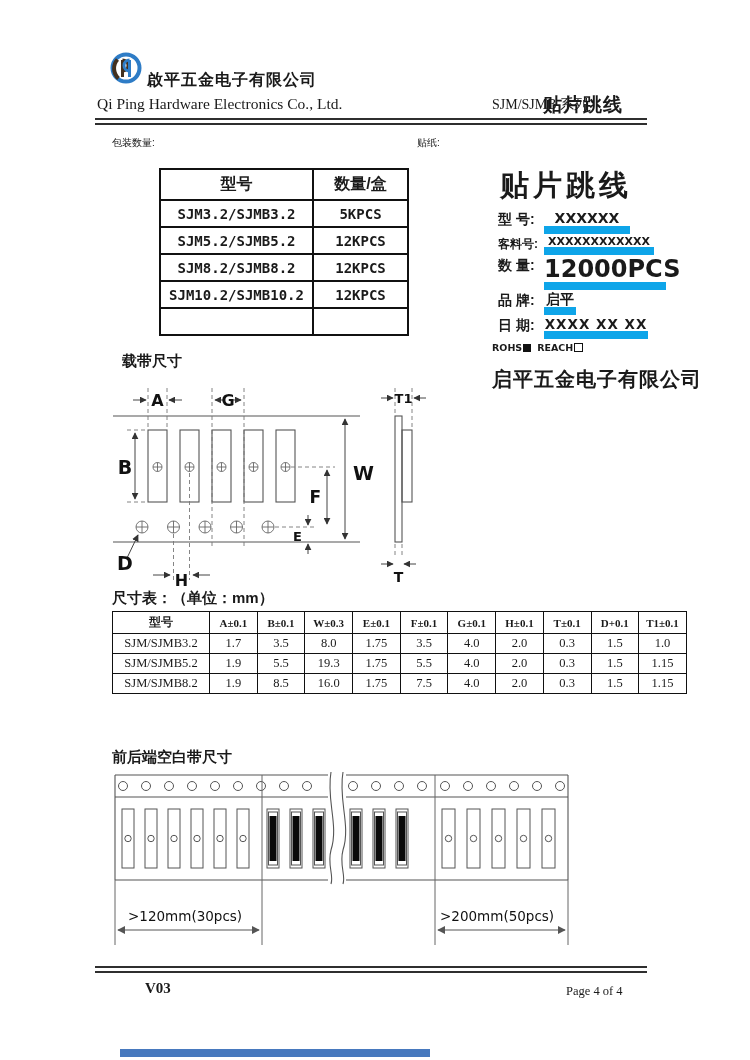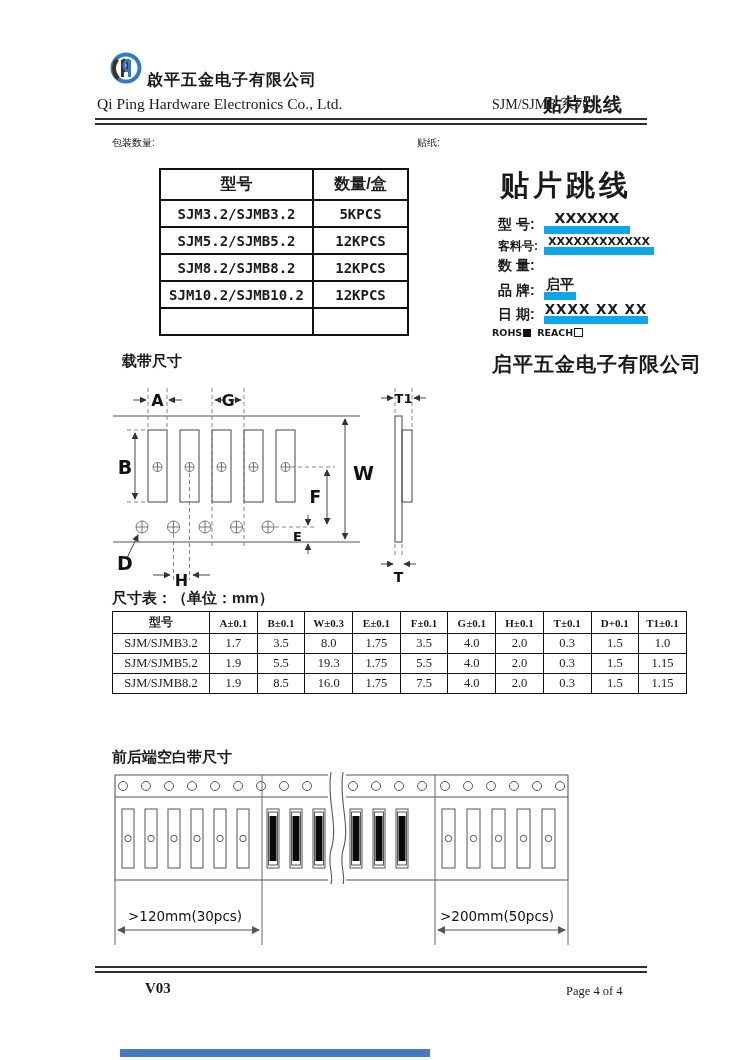--- a/index.html
+++ b/index.html
@@ -22,21 +22,21 @@
   table.pack th,table.pack td{border:2px solid #111;text-align:center;padding:0;}
   table.pack th{height:29px;font-size:16px;font-family:"Liberation Sans",sans-serif;font-weight:bold;}
   table.pack td{height:25px;font-size:14px;font-family:"DejaVu Sans Mono",monospace;font-weight:bold;}
   table.pack col.c1{width:153px;} table.pack col.c2{width:95px;}
 
   
   .sticker{width:238px;}
   .sticker-title{font-size:29px;font-weight:bold;letter-spacing:4px;margin:6px 0 0 22px;
                  font-family:"Liberation Sans",sans-serif;}
   .fields{margin:5px 0 0 20px;}
-  .frow{display:flex;align-items:flex-end;margin-bottom:2px;}
+  .frow{display:flex;align-items:flex-start;margin-bottom:2px;}
   .flab{font-weight:bold;font-family:"Liberation Sans",sans-serif;white-space:nowrap;}
   .fval{border-bottom:8px solid #0ea5e9;text-align:center;font-weight:bold;
         font-family:"DejaVu Sans",sans-serif;white-space:nowrap;line-height:1.05;}
   .f1 .flab{font-size:14px;width:46px;} .f1 .fval{font-size:14px;width:86px;}
   .f2 .flab{font-size:12px;width:46px;} .f2 .fval{font-size:11px;width:110px;}
   .f3 .flab{font-size:14px;width:46px;} .f3 .fval{font-size:24px;width:122px;}
   .f4 .flab{font-size:14px;width:46px;} .f4 .fval{font-size:14px;width:32px;font-family:"Liberation Sans",sans-serif;}
   .f5 .flab{font-size:14px;width:46px;} .f5 .fval{font-size:13.5px;width:104px;letter-spacing:1px;}
   .rohs-row{margin:3px 0 0 14px;font-size:9.5px;font-weight:bold;font-family:"DejaVu Sans",sans-serif;}
   .sq{display:inline-block;width:8px;height:8px;vertical-align:-1px;margin-left:1px;margin-right:6px;}
@@ -121,20 +121,21 @@
       <div class="frow f1">
         <span class="flab">型 号:</span>
         <span class="fval">XXXXXX</span>
       </div>
       <div class="frow f2">
         <span class="flab">客料号:</span>
         <span class="fval">XXXXXXXXXXXX</span>
       </div>
       <div class="frow f3">
         <span class="flab">数 量:</span>
+        <span class="fval">12000PCS</span>
       </div>
       <div class="frow f4">
         <span class="flab">品 牌:</span>
         <span class="fval">启平</span>
       </div>
       <div class="frow f5">
         <span class="flab">日 期:</span>
         <span class="fval">XXXX XX XX</span>
       </div>
     </div>

